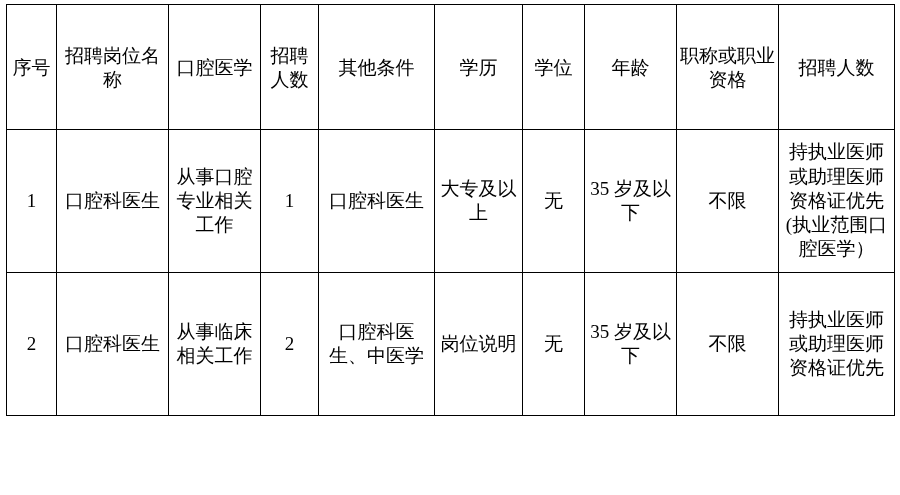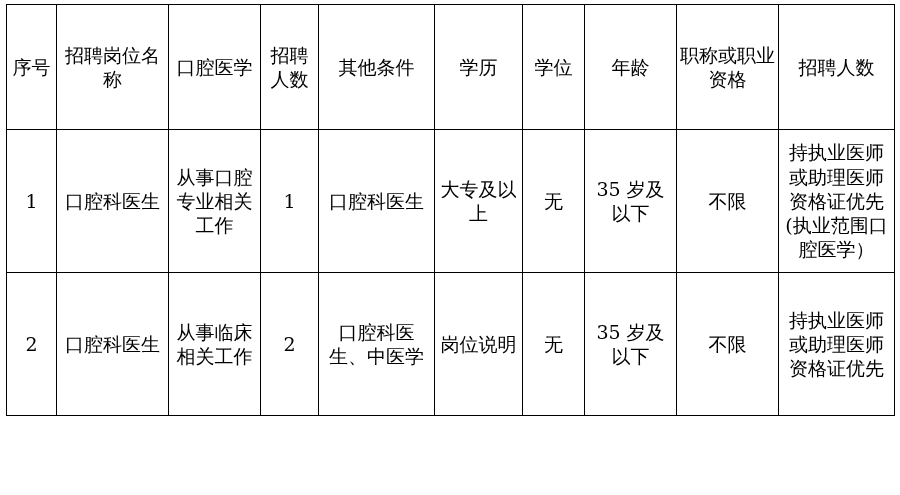--- a/index.html
+++ b/index.html
@@ -47,20 +47,21 @@
   col.c3 { width: 58px; }
   col.c4 { width: 116px; }
   col.c5 { width: 88px; }
   col.c6 { width: 62px; }
   col.c7 { width: 92px; }
   col.c8 { width: 102px; }
   col.c9 { width: 116px; }
 
   .row-body td {
     height: 134px;
+    font-family: Liberation Serif, serif;
   }
   .row-body.second td {
     height: 134px;
   }
 </style>
 </head>
 <body>
 
 <div class="sheet">
   <table class="recruit-table">

